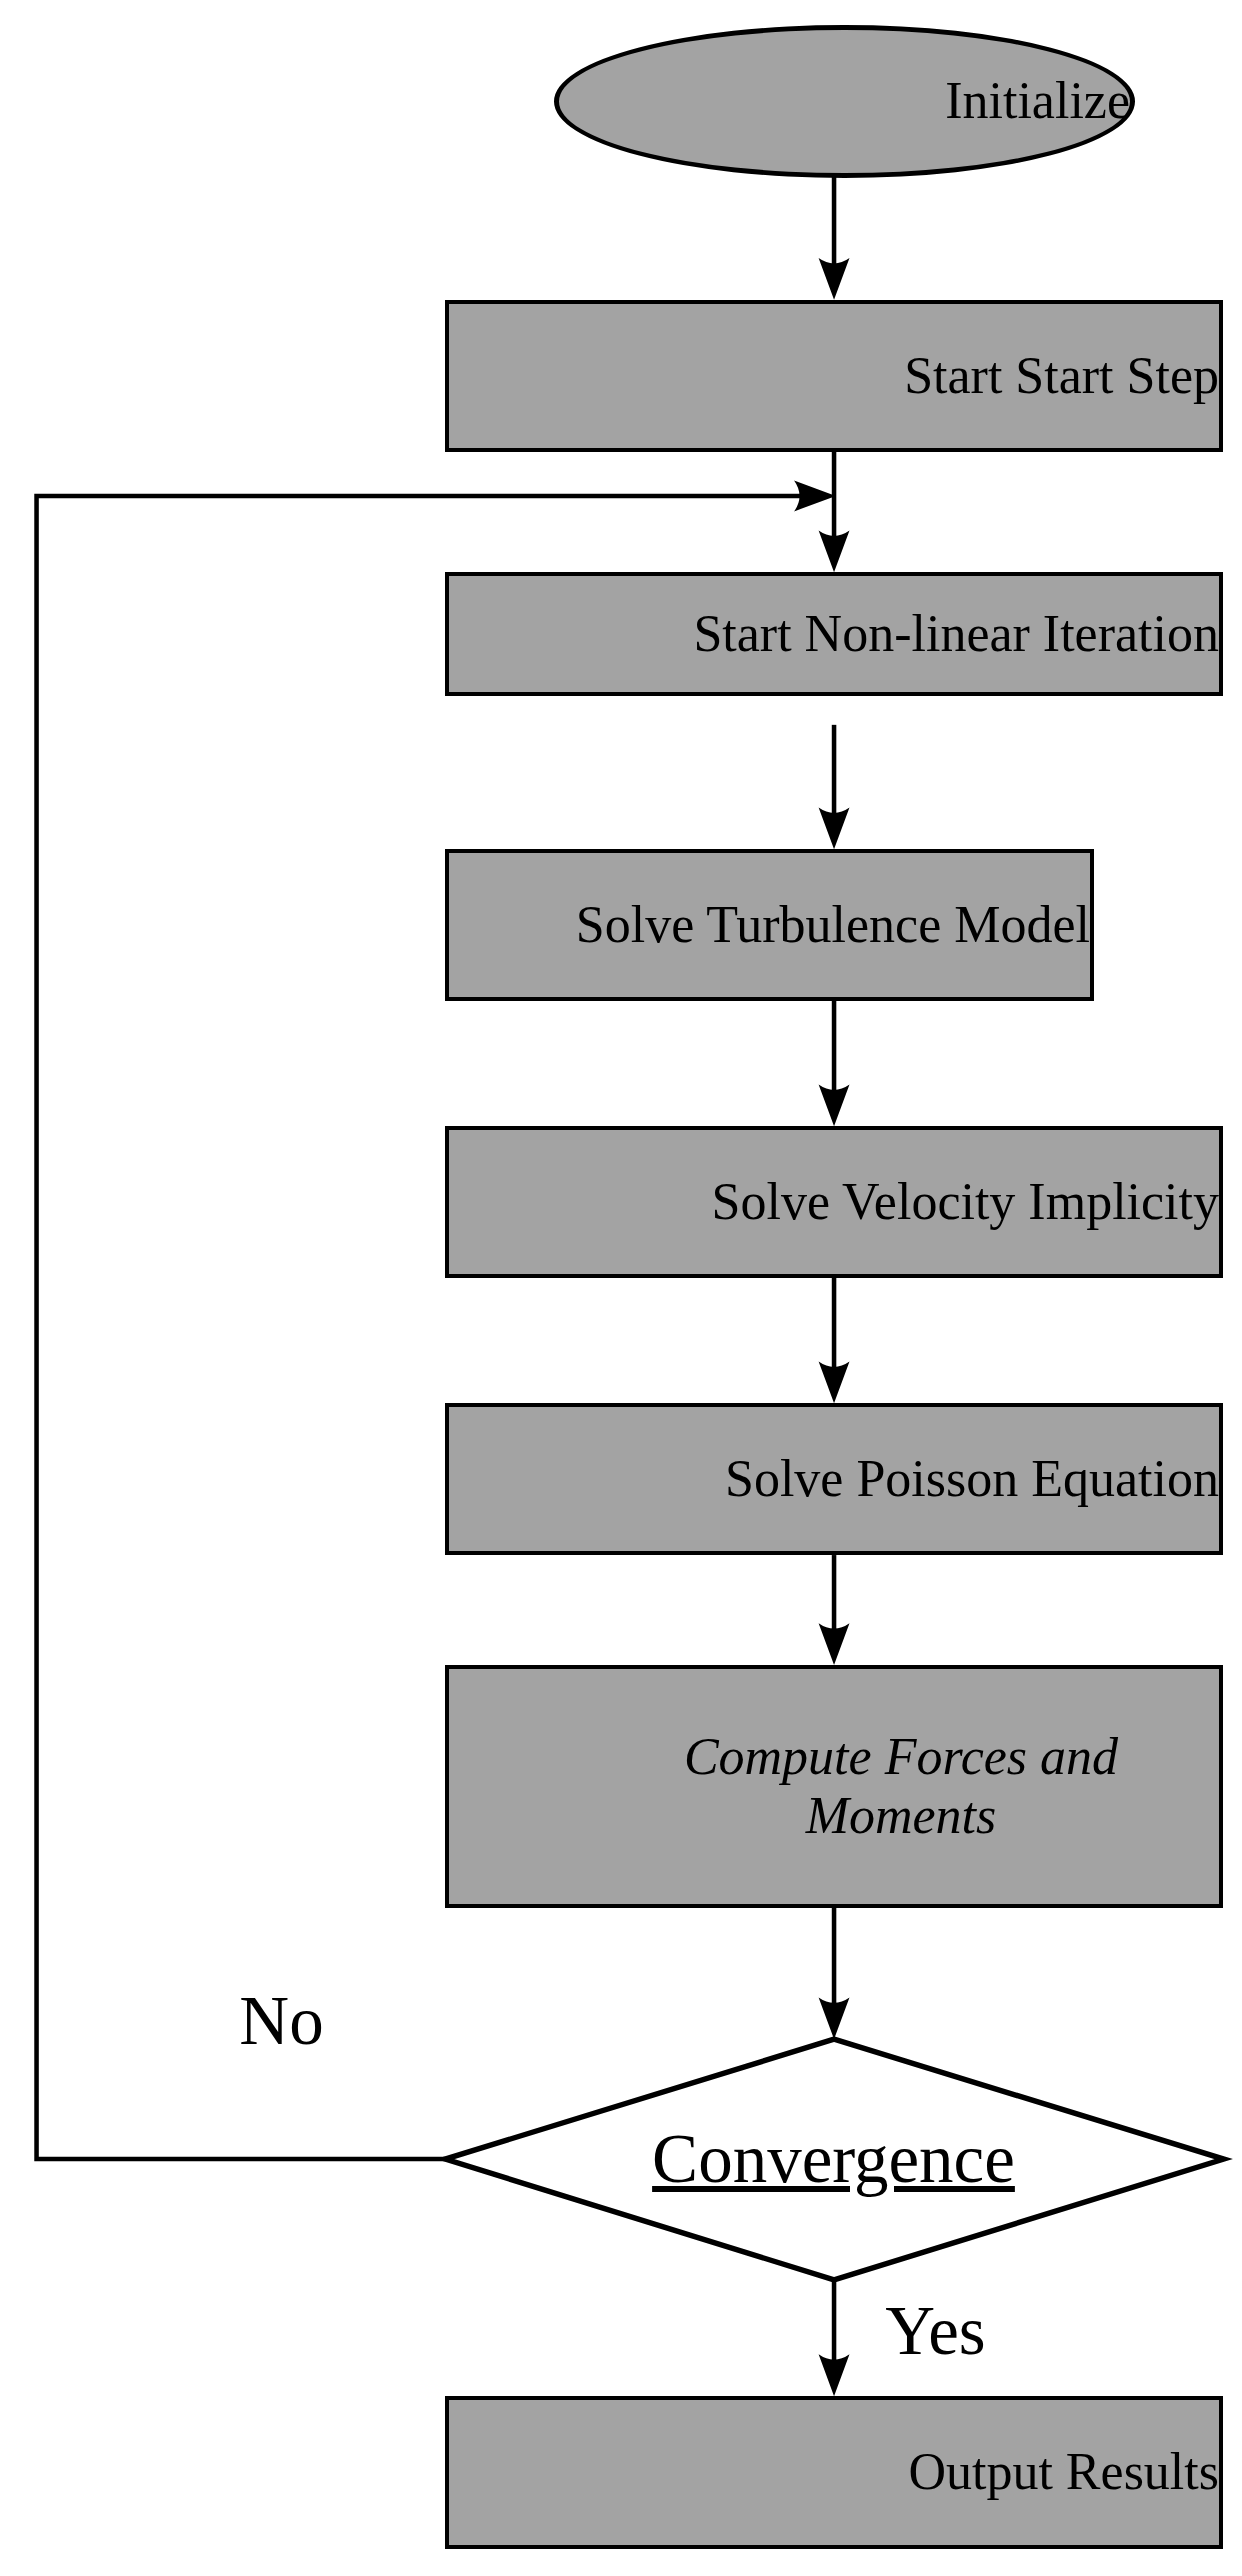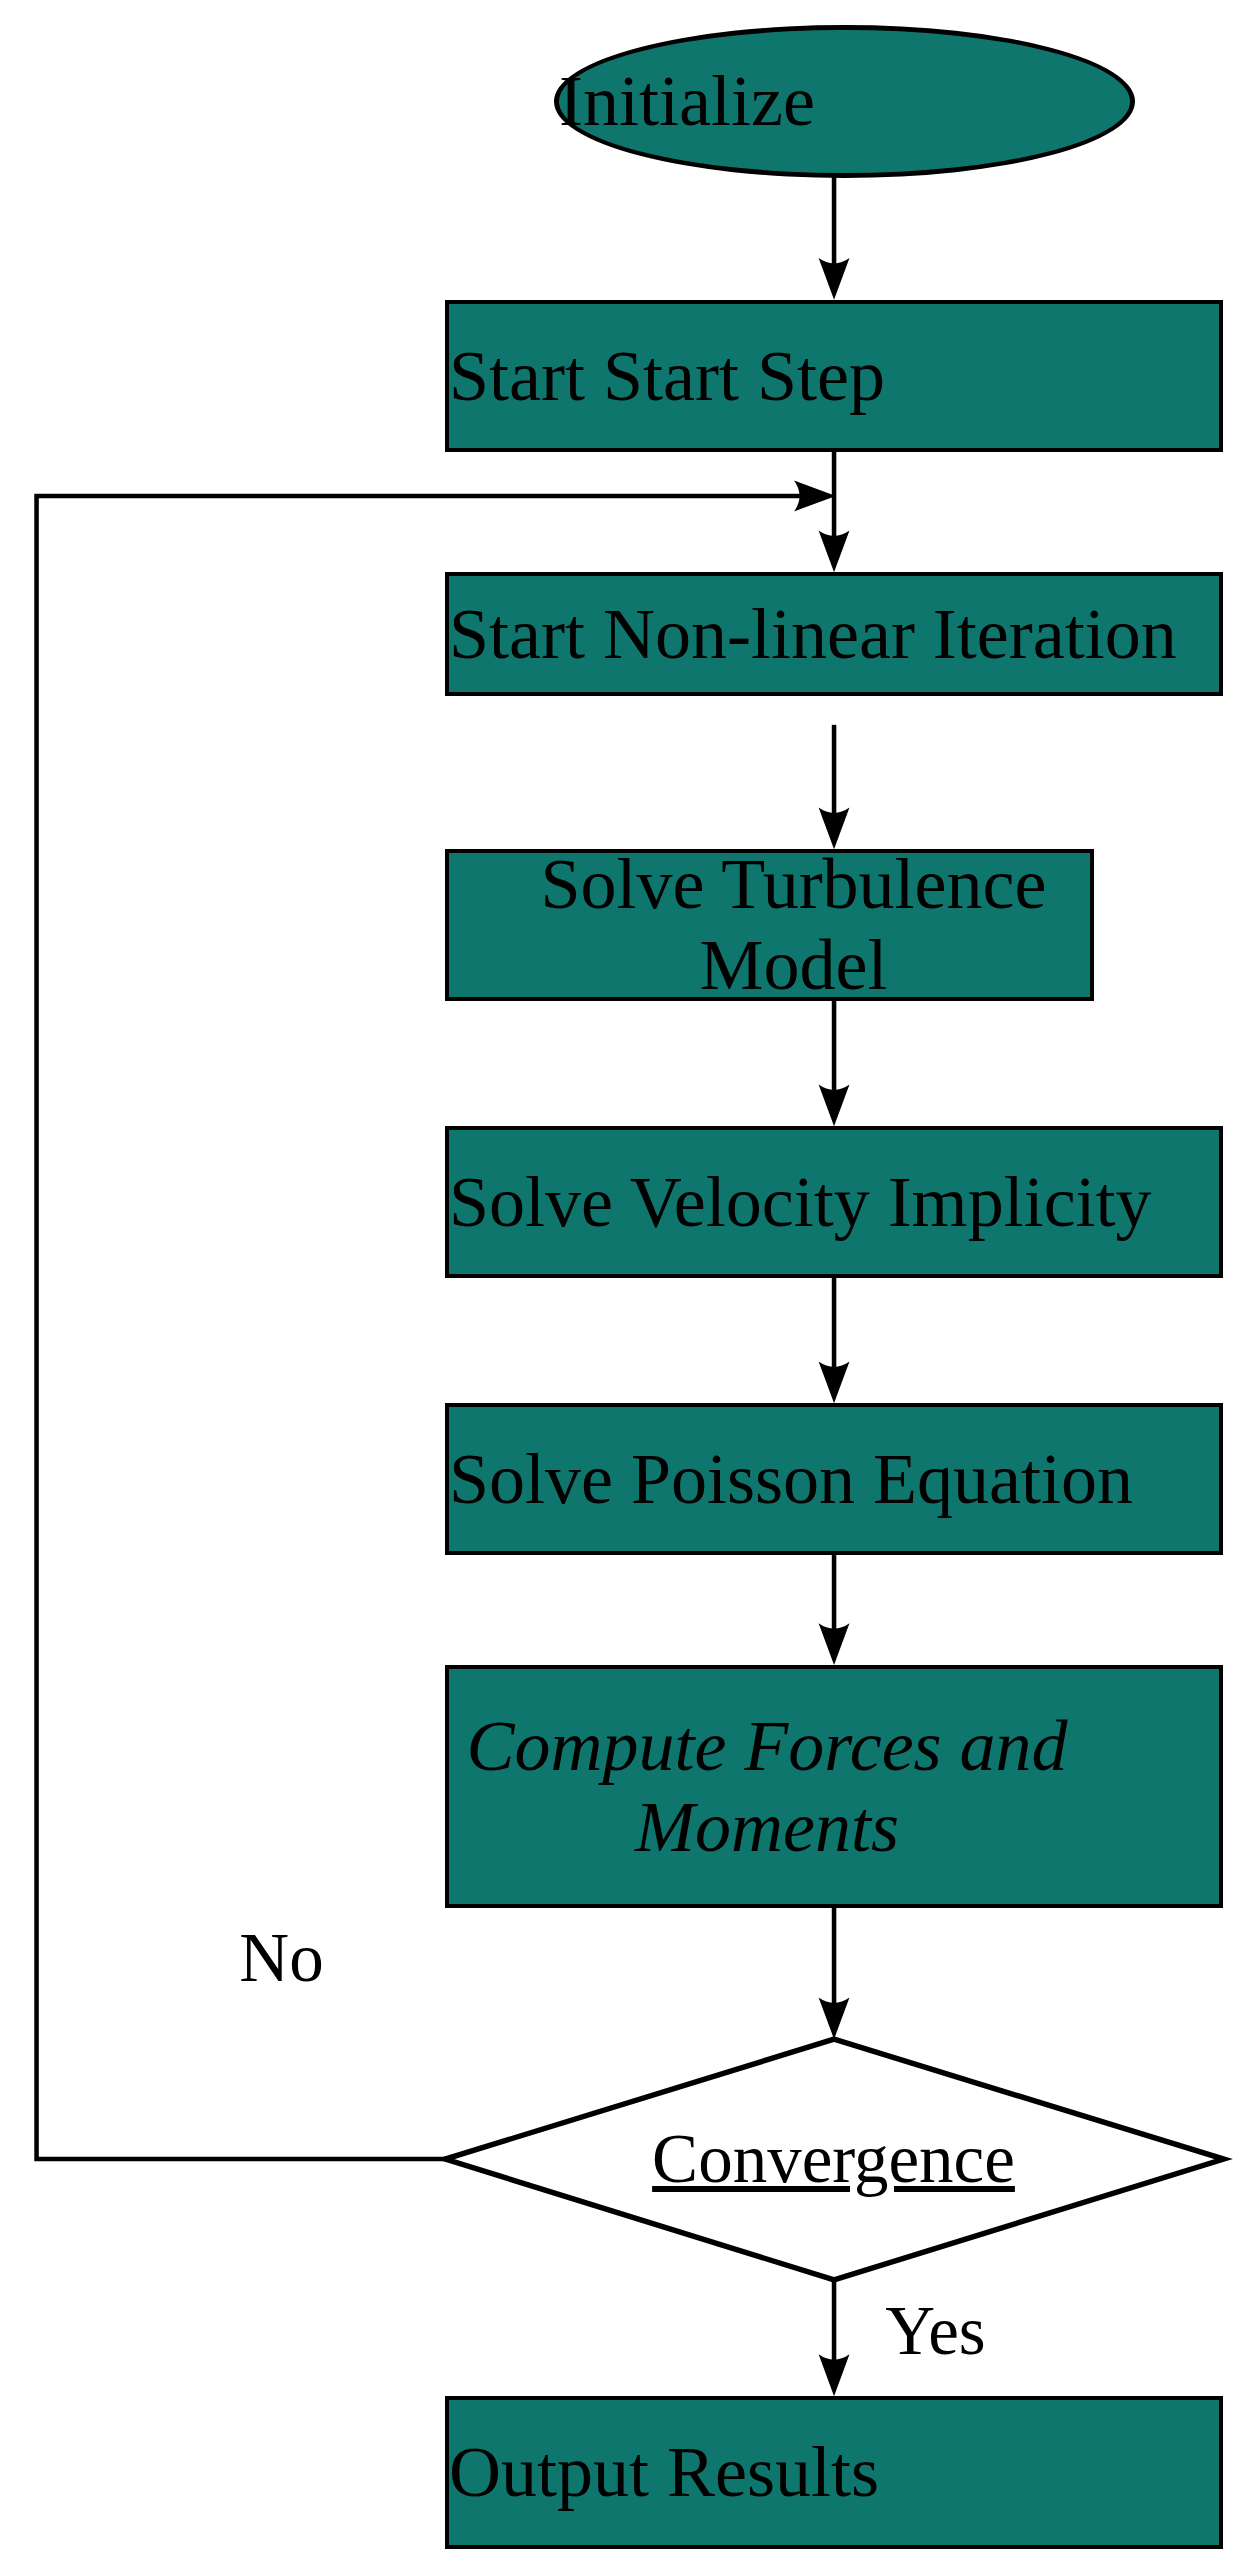--- a/index.html
+++ b/index.html
@@ -11,25 +11,25 @@
     color:#000000;
     font-family:"Liberation Serif","DejaVu Serif",serif;
     overflow:hidden;
   }
   .wires{position:absolute;left:0;top:0;width:1243px;height:2576px;}
   .wires path, .wires polygon, .wires polyline{vector-effect:none;}
   .node{
     position:absolute;
     display:flex;
     align-items:center;
-    justify-content:flex-start;
+    justify-content:flex-end;
     text-align:center;
     box-sizing:border-box;
-    background:#0f766e;
-    font-size:72px;
+    background:#a3a3a3;
+    font-size:52px;
     line-height:1.12;
   }
   .node-rect{border:4.5px solid #000000;}
   .node-ellipse{border:5.4px solid #000000;border-radius:50%;}
   .node-label{display:block;}
   .node-label.wrap{max-width:636px;}
   .float-label{
     position:absolute;
     display:flex;
     align-items:center;
@@ -118,21 +118,21 @@
   <div class="node node-rect" style="left:445px;top:1403px;width:778px;height:152px;">
     <span class="node-label">Solve Poisson Equation</span>
   </div>
 
   <div class="node node-rect" style="left:445px;top:1665px;width:778px;height:243px;font-style:italic;">
     <span class="node-label wrap">Compute Forces and Moments</span>
   </div>
 
   <div class="float-label" style="left:561px;top:2109px;width:545px;height:100px;text-decoration:underline;">Convergence</div>
 
-  <div class="float-label" style="left:168px;top:1908px;width:227px;height:100px;">No</div>
+  <div class="float-label" style="left:168px;top:1971px;width:227px;height:100px;">No</div>
 
   <div class="float-label" style="left:822px;top:2281px;width:227px;height:100px;">Yes</div>
 
   <div class="node node-rect" style="left:445px;top:2396px;width:778px;height:153px;">
     <span class="node-label">Output Results</span>
   </div>
 
 </div>
 
 

